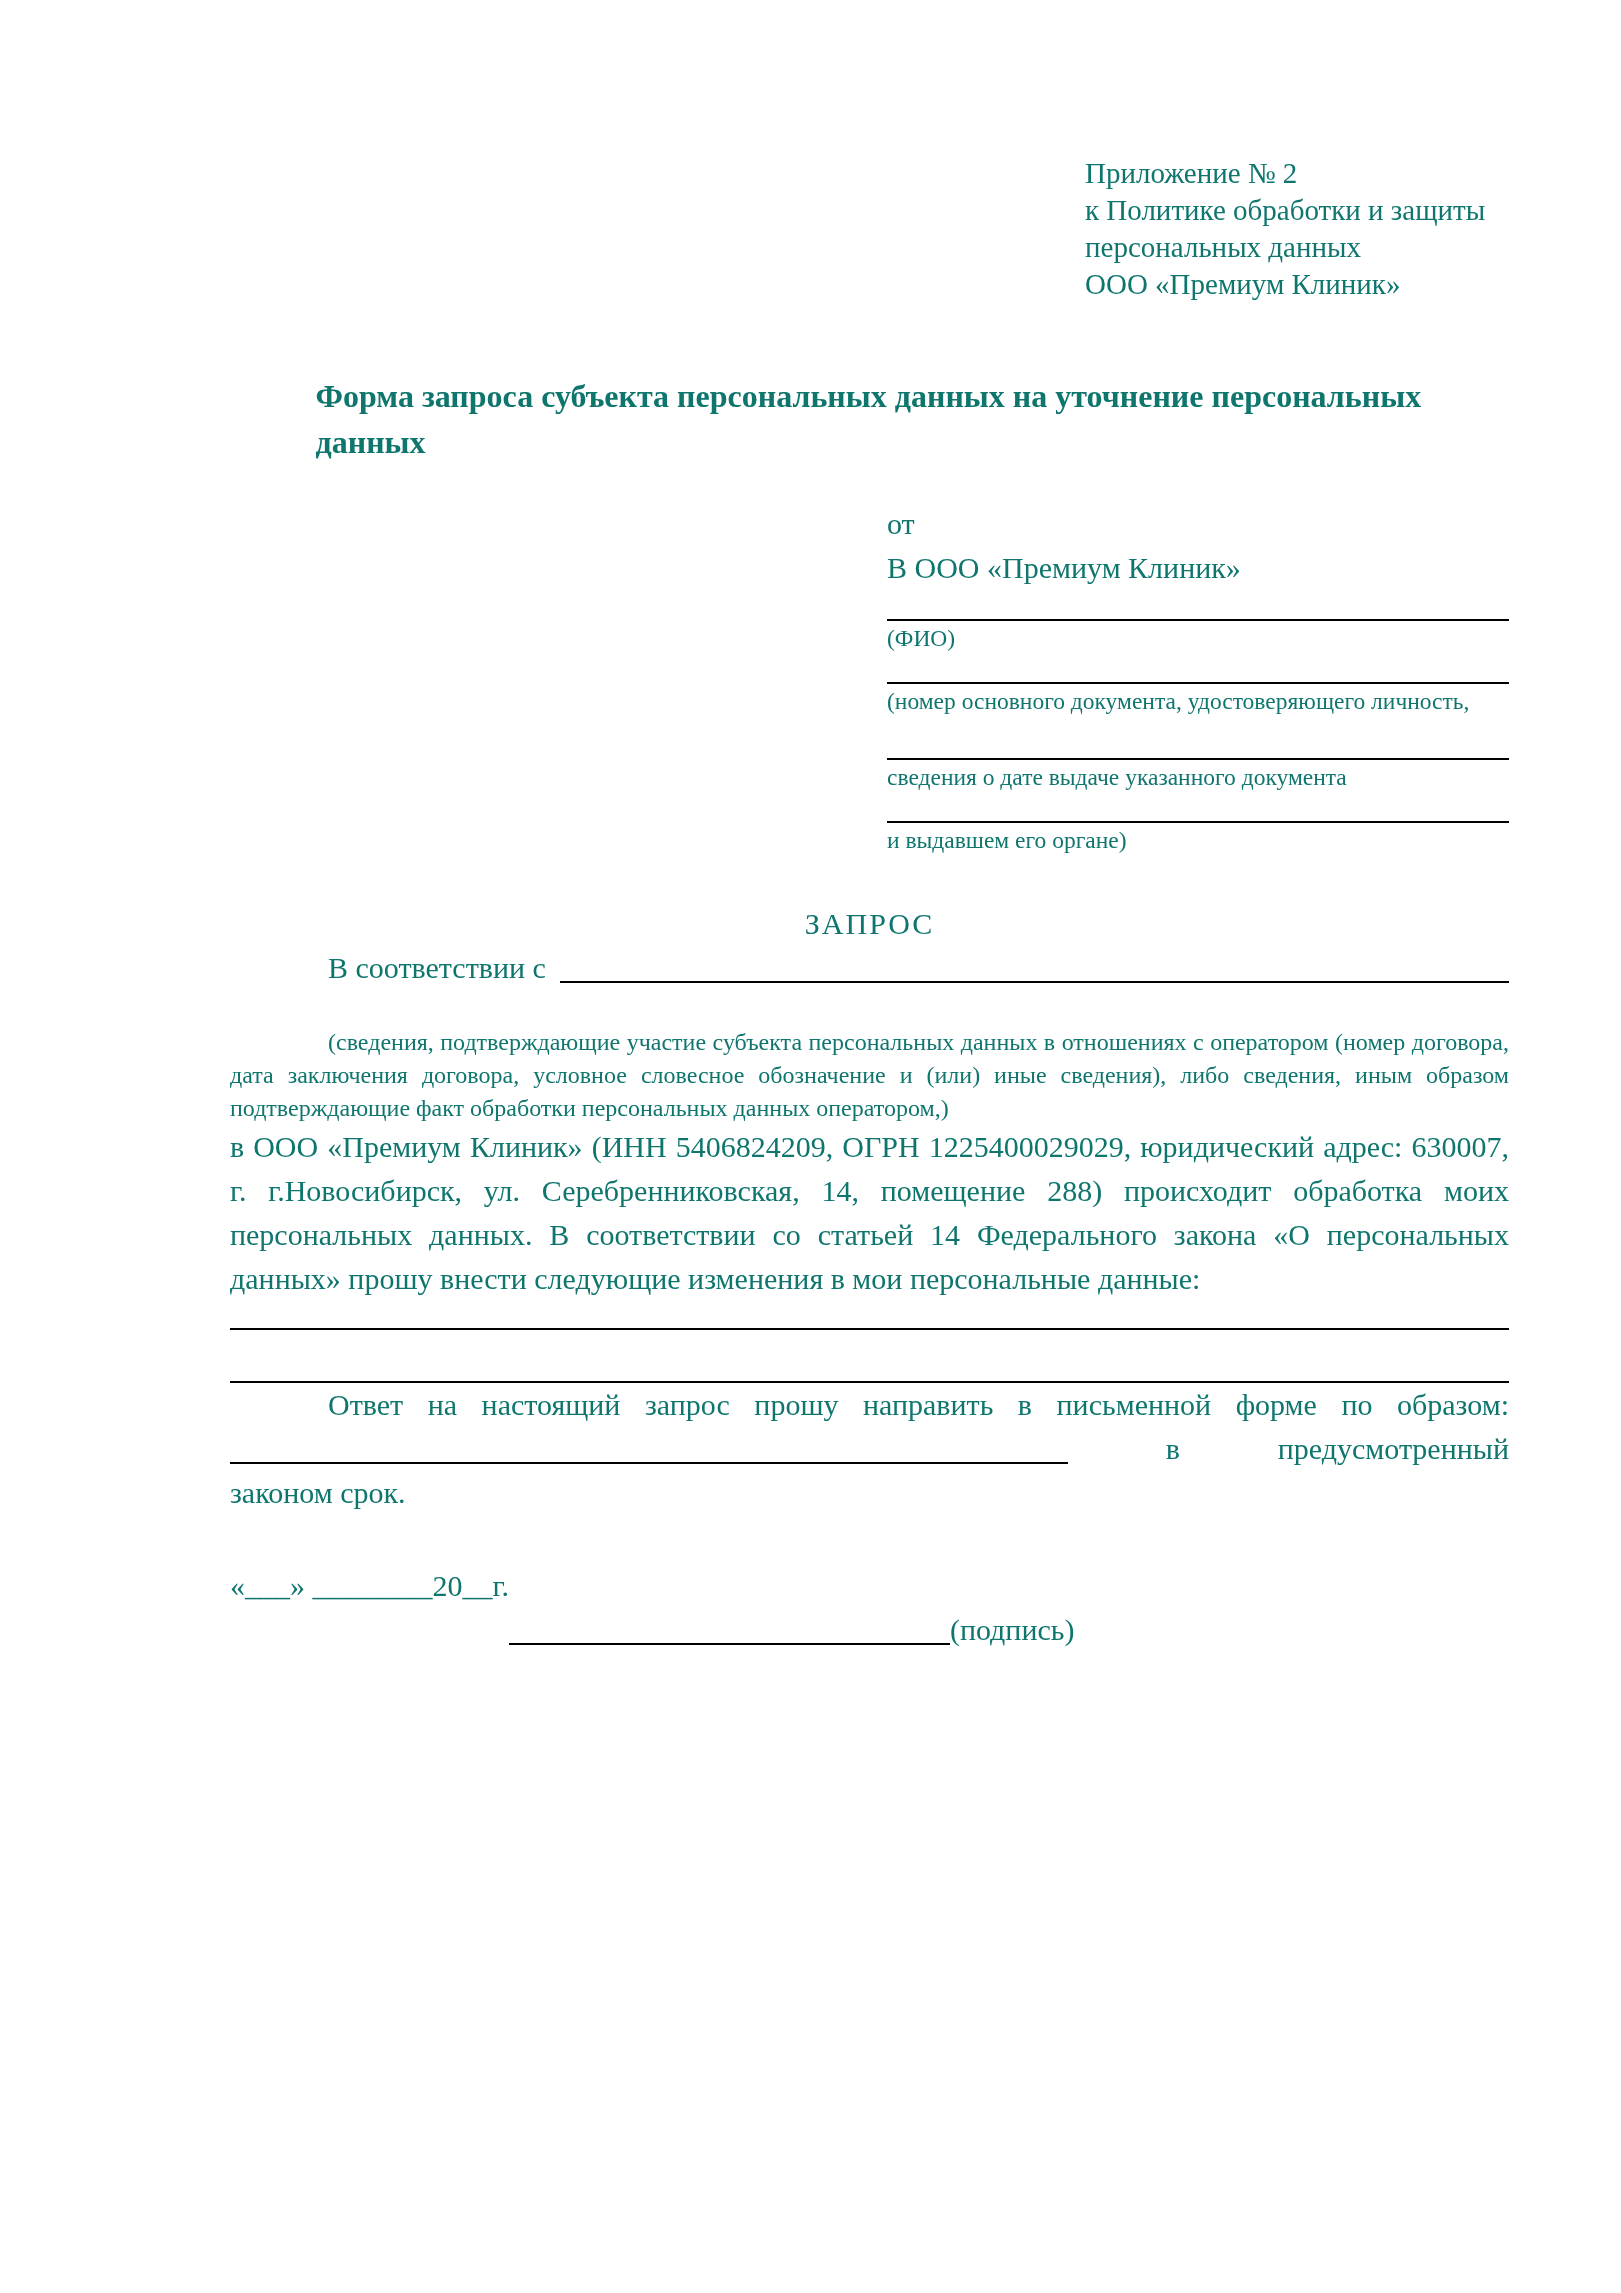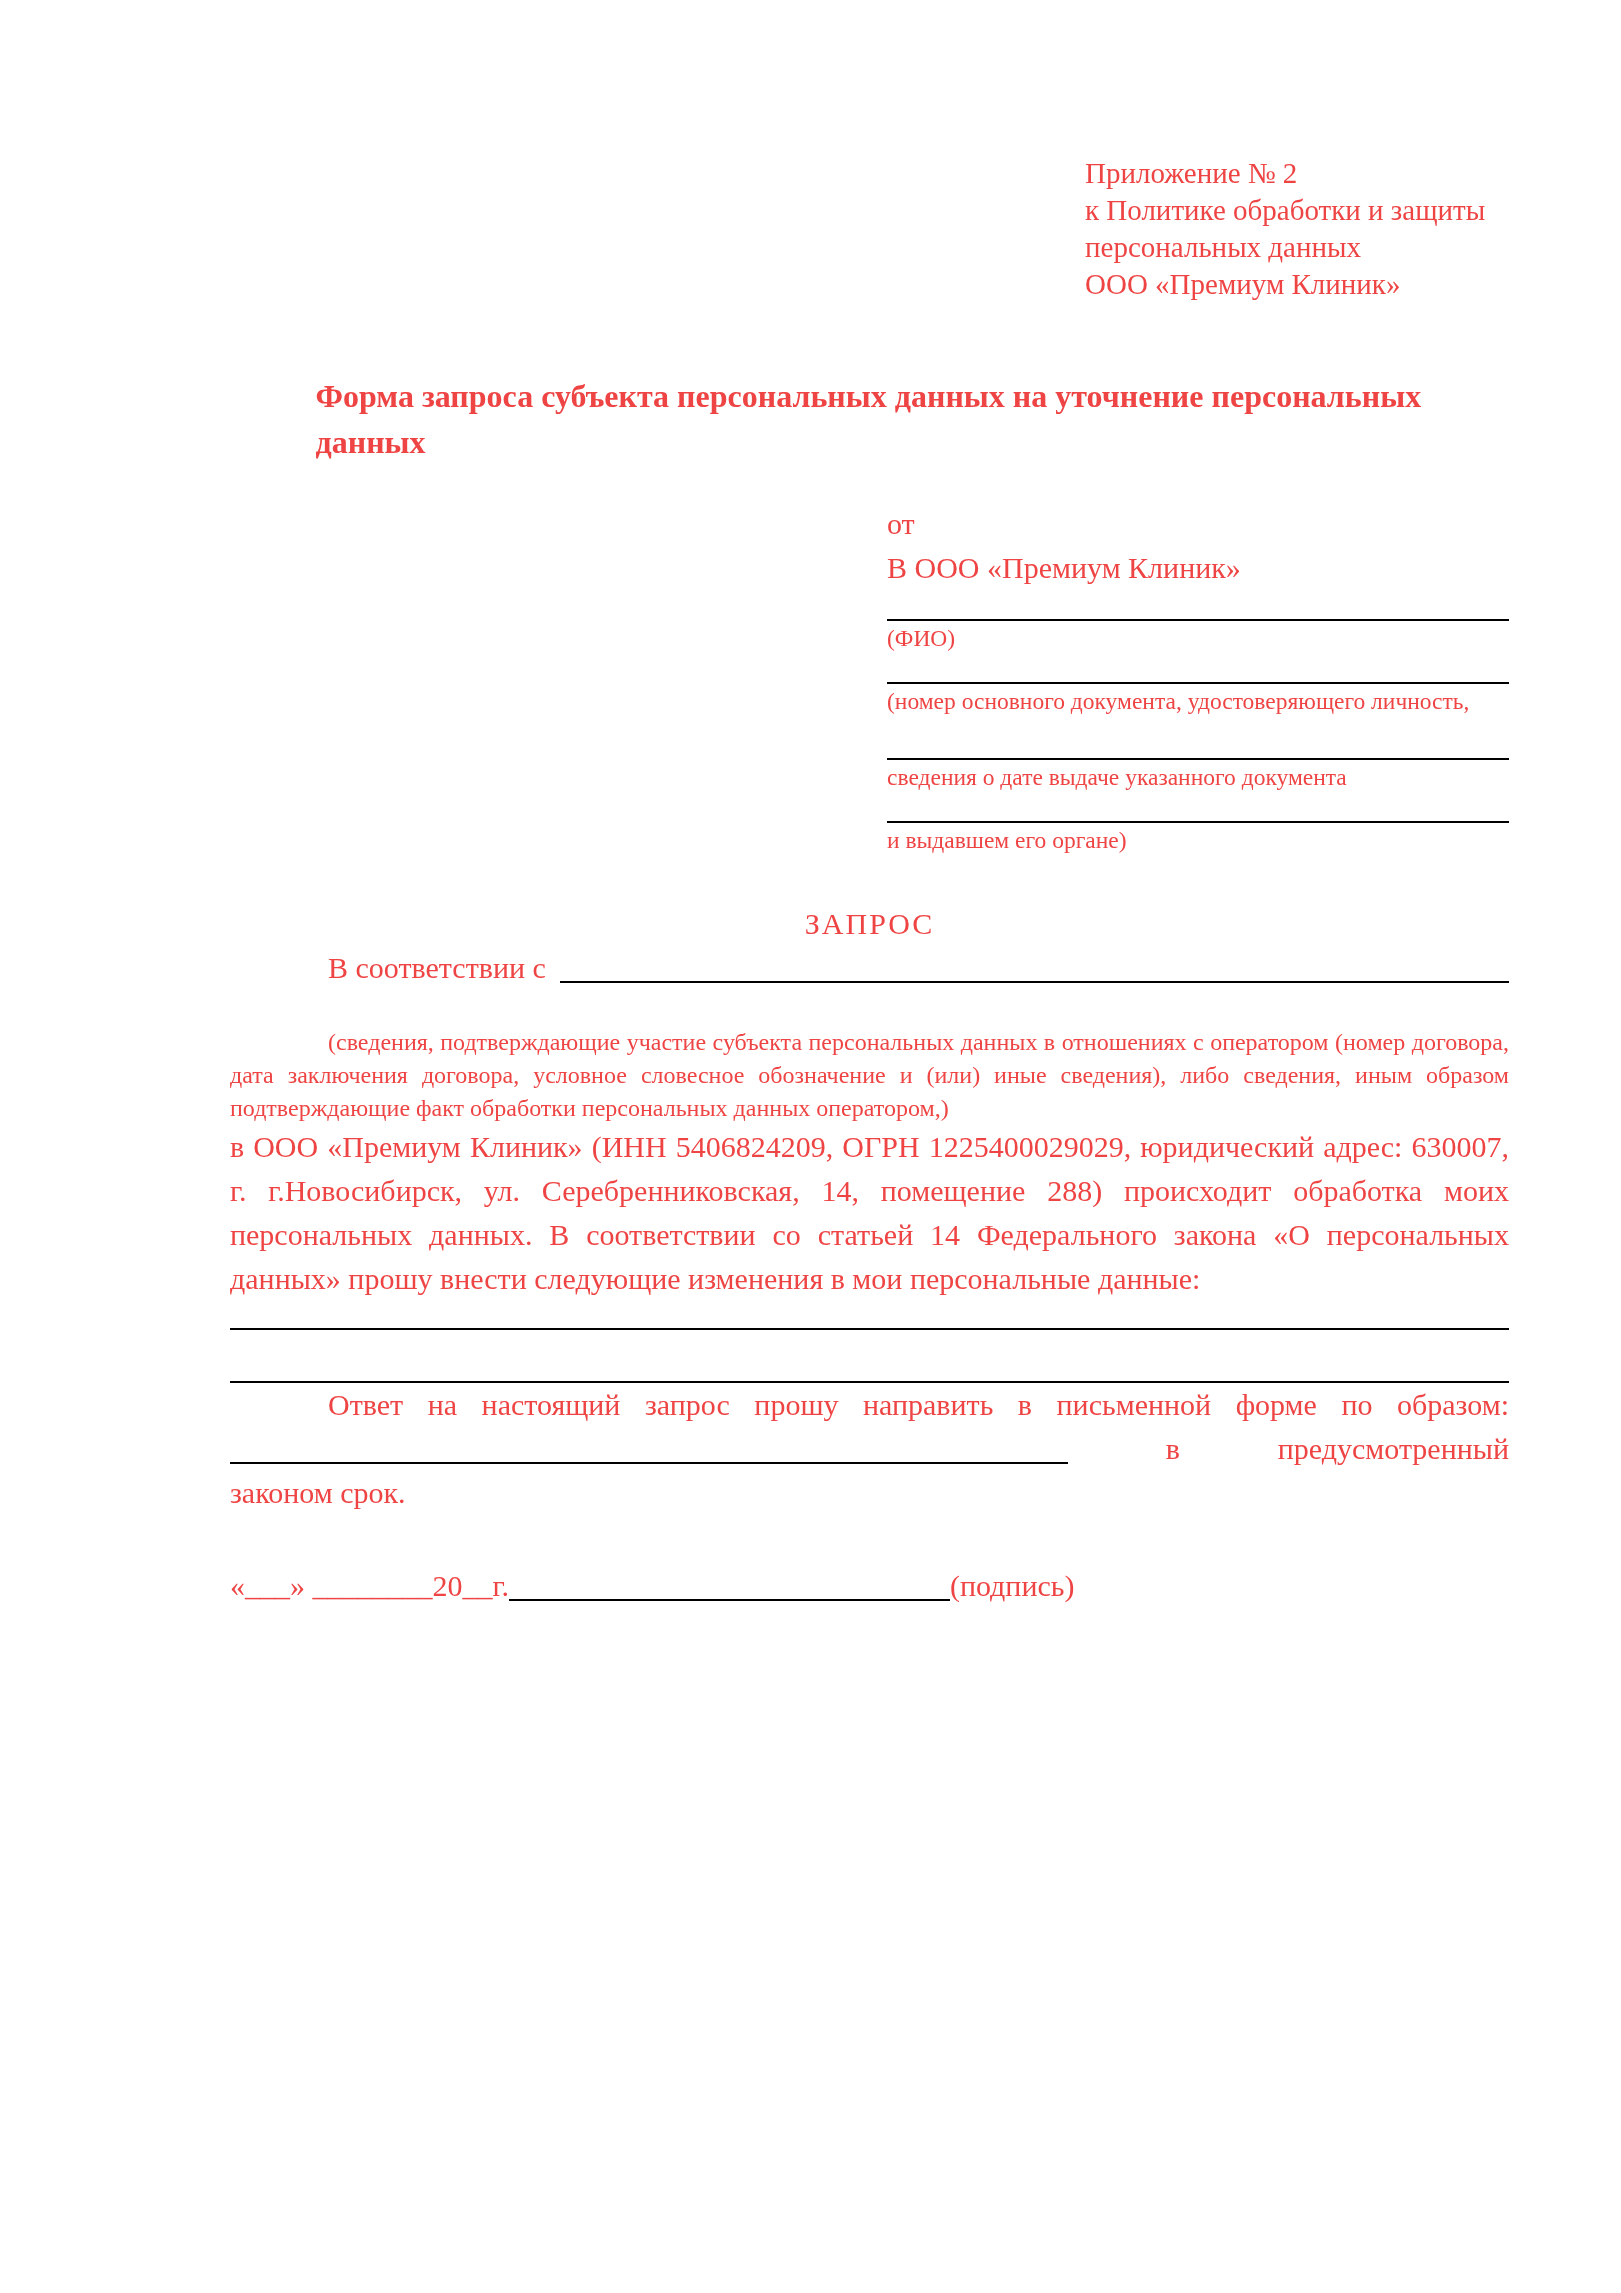--- a/index.html
+++ b/index.html
@@ -3,21 +3,21 @@
 <meta charset="utf-8">
 <style>
   html, body { margin: 0; padding: 0; background: #ffffff; }
   .page {
     position: relative;
     width: 1621px;
     height: 1984px;
     box-sizing: border-box;
     padding: 155px 112px 0 230px;
     background: #ffffff;
-    color: #ef4444;
+    color: #0f766e;
     font-family: "Liberation Serif", "DejaVu Serif", serif;
     font-size: 30px;
     line-height: 44px;
   }
   .annex {
     margin-left: 855px;
     font-size: 29px;
     line-height: 37px;
   }
   .title {
@@ -75,21 +75,21 @@
   .addr-blank {
     width: 838px;
     border-bottom: 2.9px solid #000;
     margin-bottom: 6.9px;
   }
   .footer-row {
     display: flex;
     justify-content: flex-start;
     margin-top: 49px;
   }
-  .sig-group { display: flex; }
+  .sig-group { display: flex; margin-top: 44px; }
   .sig-blank {
     width: 441px;
     border-bottom: 2.9px solid #000;
     margin-bottom: 6.9px;
     display: inline-block;
   }
 </style>
 </head>
 <body>
 

